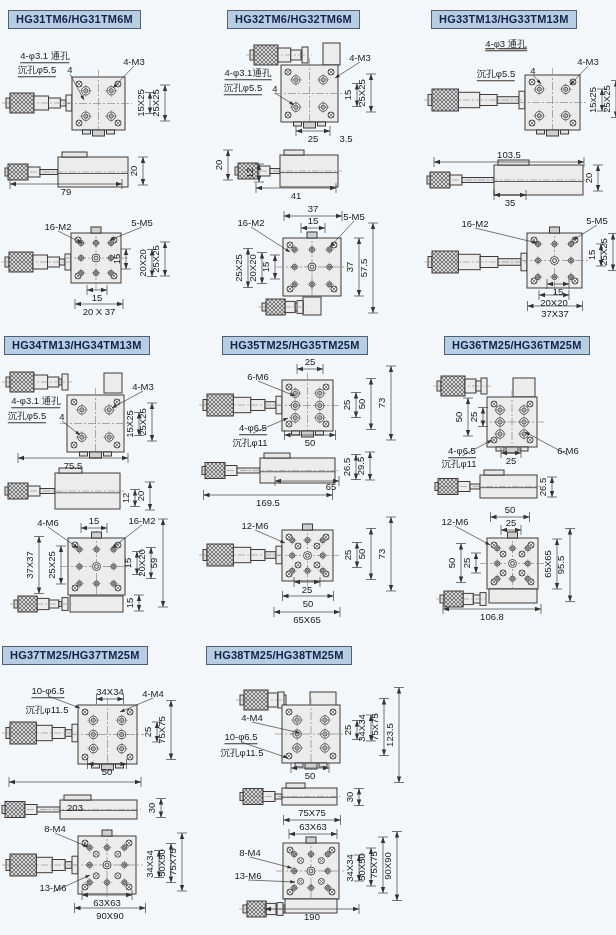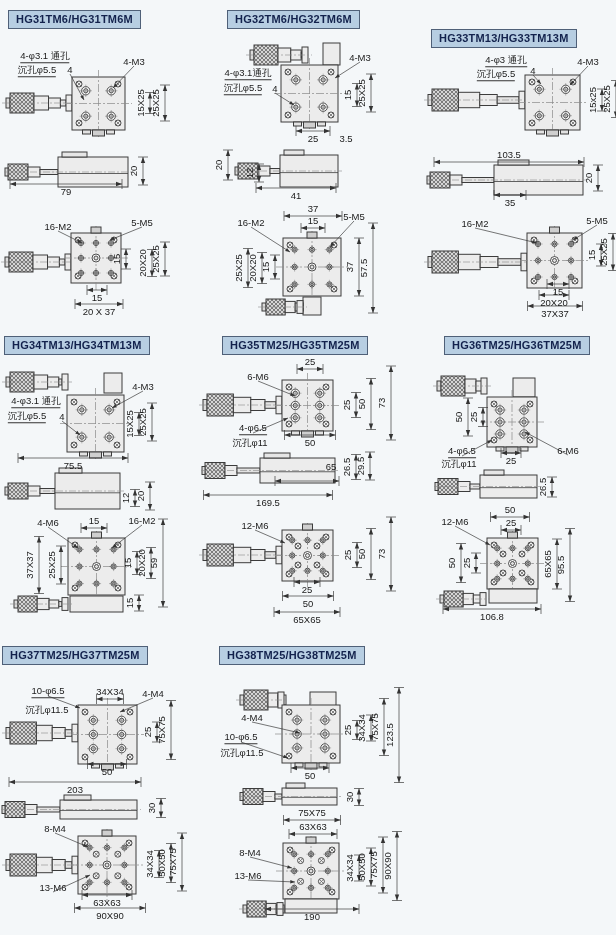--- a/index.html
+++ b/index.html
@@ -1520,22 +1520,22 @@
       <div class="lbl" style="left: 296px; top: 196px;">41</div>
       <div class="lbl" style="left: 313px; top: 209px;">37</div>
       <div class="lbl" style="left: 313px; top: 221px;">15</div>
       <div class="lbl" style="left: 251px; top: 223px;">16-M2</div>
       <div class="lbl" style="left: 354px; top: 217px;">5-M5</div>
       <div class="lbl rot" style="left: 239px; top: 268px;">25X25</div>
       <div class="lbl rot" style="left: 253px; top: 268px;">20X20</div>
       <div class="lbl rot" style="left: 266px; top: 267px;">15</div>
       <div class="lbl rot" style="left: 350px; top: 267px;">37</div>
       <div class="lbl rot" style="left: 364px; top: 268px;">57.5</div>
-      <div class="hdr" style="left: 431px; top: 29px;">HG33TM13/HG33TM13M</div>
-      <div class="lbl u" style="left: 506px; top: 61px;">4-φ3 通孔</div>
+      <div class="hdr" style="left: 431px; top: 10px;">HG33TM13/HG33TM13M</div>
+      <div class="lbl u" style="left: 506px; top: 45px; text-decoration: underline;">4-φ3 通孔</div>
       <div class="lbl u" style="left: 496px; top: 75px;">沉孔φ5.5</div>
       <div class="lbl" style="left: 533px; top: 71px;">4</div>
       <div class="lbl" style="left: 588px; top: 62px;">4-M3</div>
       <div class="lbl rot" style="left: 593px; top: 100px;">15x25</div>
       <div class="lbl rot" style="left: 607px; top: 99px;">25X25</div>
       <div class="lbl" style="left: 509px; top: 155px;">103.5</div>
       <div class="lbl rot" style="left: 589px; top: 178px;">20</div>
       <div class="lbl" style="left: 510px; top: 203px;">35</div>
       <div class="lbl" style="left: 475px; top: 224px;">16-M2</div>
       <div class="lbl" style="left: 597px; top: 221px;">5-M5</div>
@@ -1567,21 +1567,21 @@
       <div class="lbl" style="left: 310px; top: 362px;">25</div>
       <div class="lbl" style="left: 258px; top: 377px;">6-M6</div>
       <div class="lbl rot" style="left: 347px; top: 405px;">25</div>
       <div class="lbl rot" style="left: 362px; top: 404px;">50</div>
       <div class="lbl rot" style="left: 382px; top: 403px;">73</div>
       <div class="lbl u" style="left: 253px; top: 429px;">4-φ6.5</div>
       <div class="lbl" style="left: 250px; top: 443px;">沉孔φ11</div>
       <div class="lbl" style="left: 310px; top: 443px;">50</div>
       <div class="lbl rot" style="left: 347px; top: 467px;">26.5</div>
       <div class="lbl rot" style="left: 361px; top: 466px;">29.5</div>
-      <div class="lbl" style="left: 307px; top: 467px; padding-left: 48px;">65</div>
+      <div class="lbl" style="left: 307px; top: 487px; padding-left: 48px;">65</div>
       <div class="lbl" style="left: 268px; top: 503px;">169.5</div>
       <div class="lbl" style="left: 255px; top: 526px;">12-M6</div>
       <div class="lbl rot" style="left: 348px; top: 555px;">25</div>
       <div class="lbl rot" style="left: 362px; top: 554px;">50</div>
       <div class="lbl rot" style="left: 382px; top: 554px;">73</div>
       <div class="lbl" style="left: 307px; top: 590px;">25</div>
       <div class="lbl" style="left: 308px; top: 604px;">50</div>
       <div class="lbl" style="left: 307px; top: 620px;">65X65</div>
       <div class="hdr" style="left: 444px; top: 336px;">HG36TM25/HG36TM25M</div>
       <div class="lbl rot" style="left: 459px; top: 417px;">50</div>
@@ -1600,30 +1600,30 @@
       <div class="lbl rot" style="left: 561px; top: 565px;">95.5</div>
       <div class="lbl" style="left: 492px; top: 617px;">106.8</div>
       <div class="hdr" style="left: 2px; top: 646px;">HG37TM25/HG37TM25M</div>
       <div class="lbl u" style="left: 48px; top: 692px;">10-φ6.5</div>
       <div class="lbl" style="left: 110px; top: 692px;">34X34</div>
       <div class="lbl" style="left: 153px; top: 694px;">4-M4</div>
       <div class="lbl" style="left: 47px; top: 710px;">沉孔φ11.5</div>
       <div class="lbl rot" style="left: 148px; top: 732px;">25</div>
       <div class="lbl rot" style="left: 162px; top: 730px;">75X75</div>
       <div class="lbl" style="left: 107px; top: 772px;">50</div>
-      <div class="lbl" style="left: 75px; top: 790px;">203</div>
+      <div class="lbl" style="left: 75px; top: 808px;">203</div>
       <div class="lbl rot" style="left: 152px; top: 808px;">30</div>
       <div class="lbl" style="left: 55px; top: 829px;">8-M4</div>
       <div class="lbl" style="left: 53px; top: 888px;">13-M6</div>
       <div class="lbl rot" style="left: 150px; top: 864px;">34X34</div>
       <div class="lbl rot" style="left: 162px; top: 863px;">50X50</div>
       <div class="lbl rot" style="left: 173px; top: 862px;">75X75</div>
       <div class="lbl" style="left: 107px; top: 903px;">63X63</div>
       <div class="lbl" style="left: 110px; top: 916px;">90X90</div>
-      <div class="hdr" style="left: 219px; top: 646px;">HG38TM25/HG38TM25M</div>
+      <div class="hdr" style="left: 206px; top: 646px;">HG38TM25/HG38TM25M</div>
       <div class="lbl" style="left: 252px; top: 718px;">4-M4</div>
       <div class="lbl u" style="left: 241px; top: 738px;">10-φ6.5</div>
       <div class="lbl" style="left: 242px; top: 753px;">沉孔φ11.5</div>
       <div class="lbl rot" style="left: 348px; top: 730px;">25</div>
       <div class="lbl rot" style="left: 362px; top: 728px;">34X34</div>
       <div class="lbl rot" style="left: 375px; top: 727px;">75X75</div>
       <div class="lbl rot" style="left: 390px; top: 735px;">123.5</div>
       <div class="lbl" style="left: 310px; top: 776px;">50</div>
       <div class="lbl rot" style="left: 350px; top: 797px;">30</div>
       <div class="lbl" style="left: 312px; top: 813px;">75X75</div>

